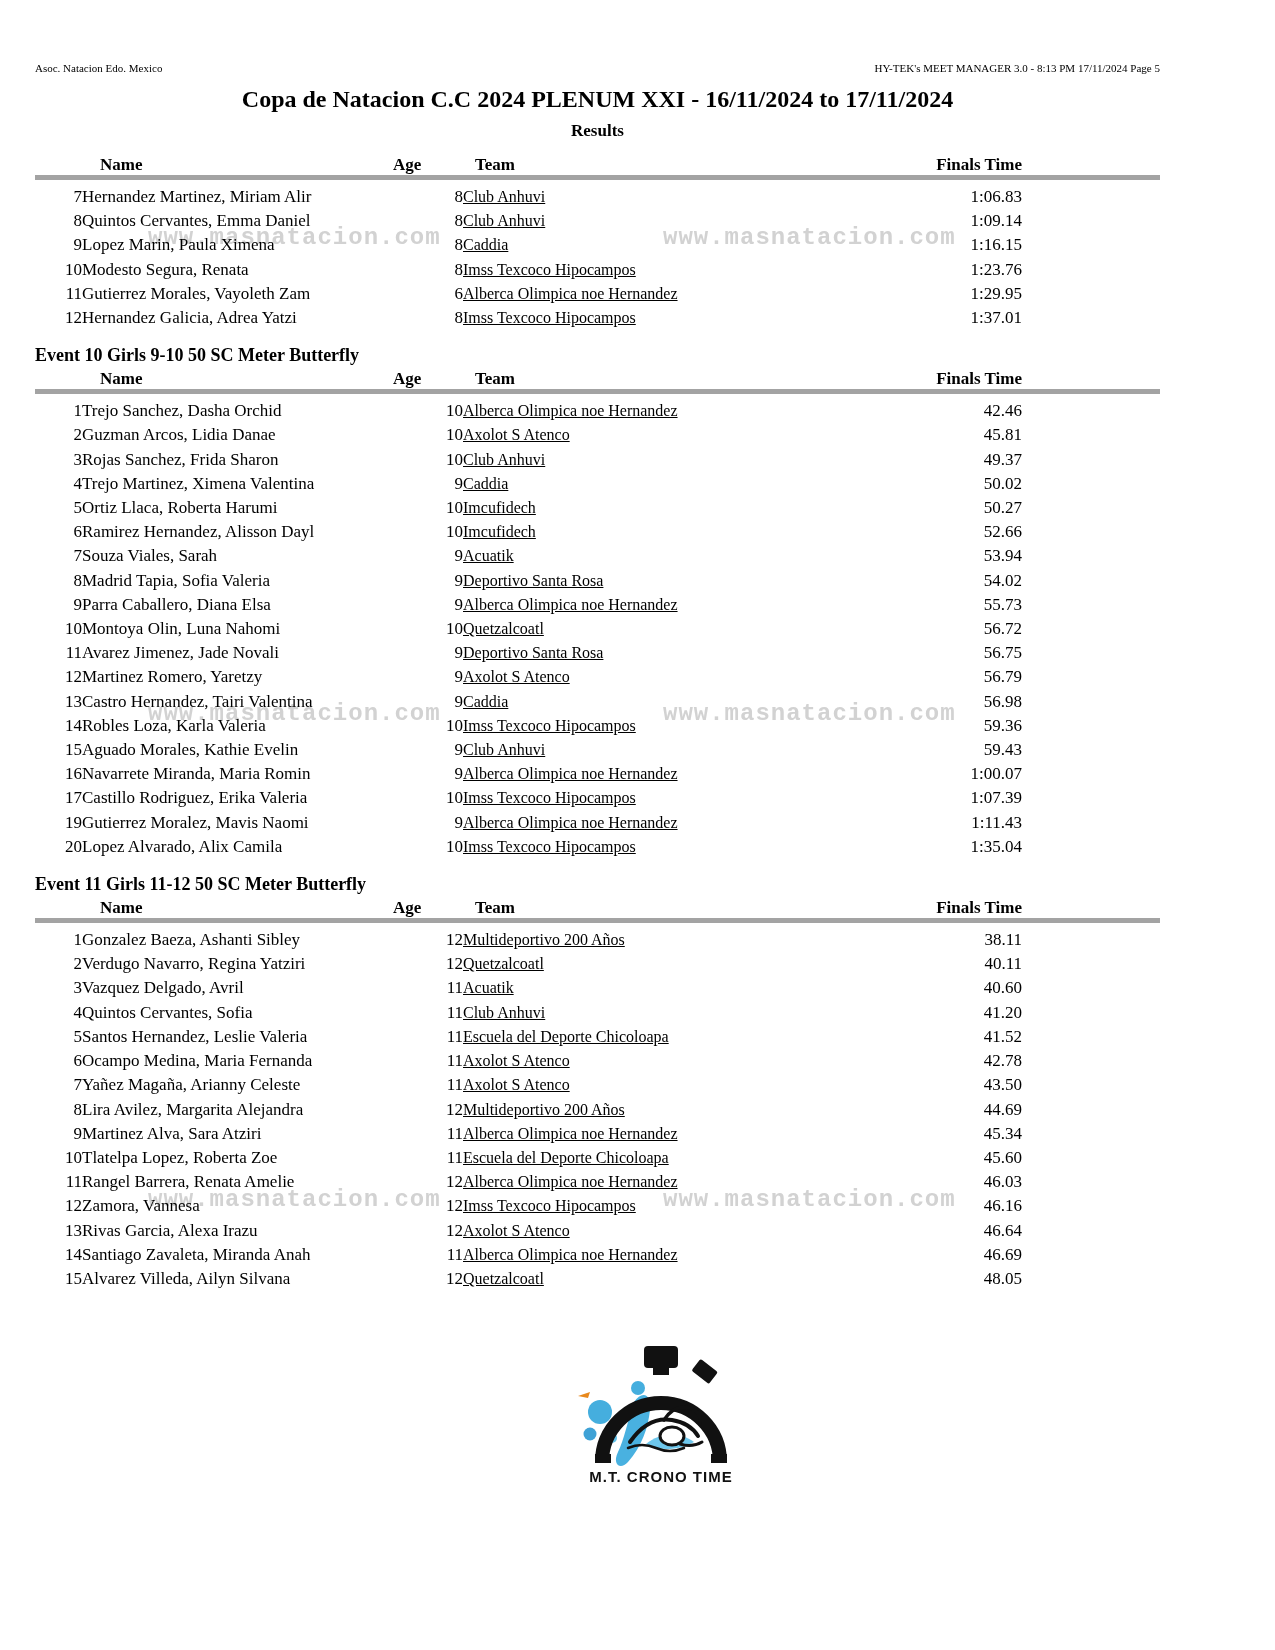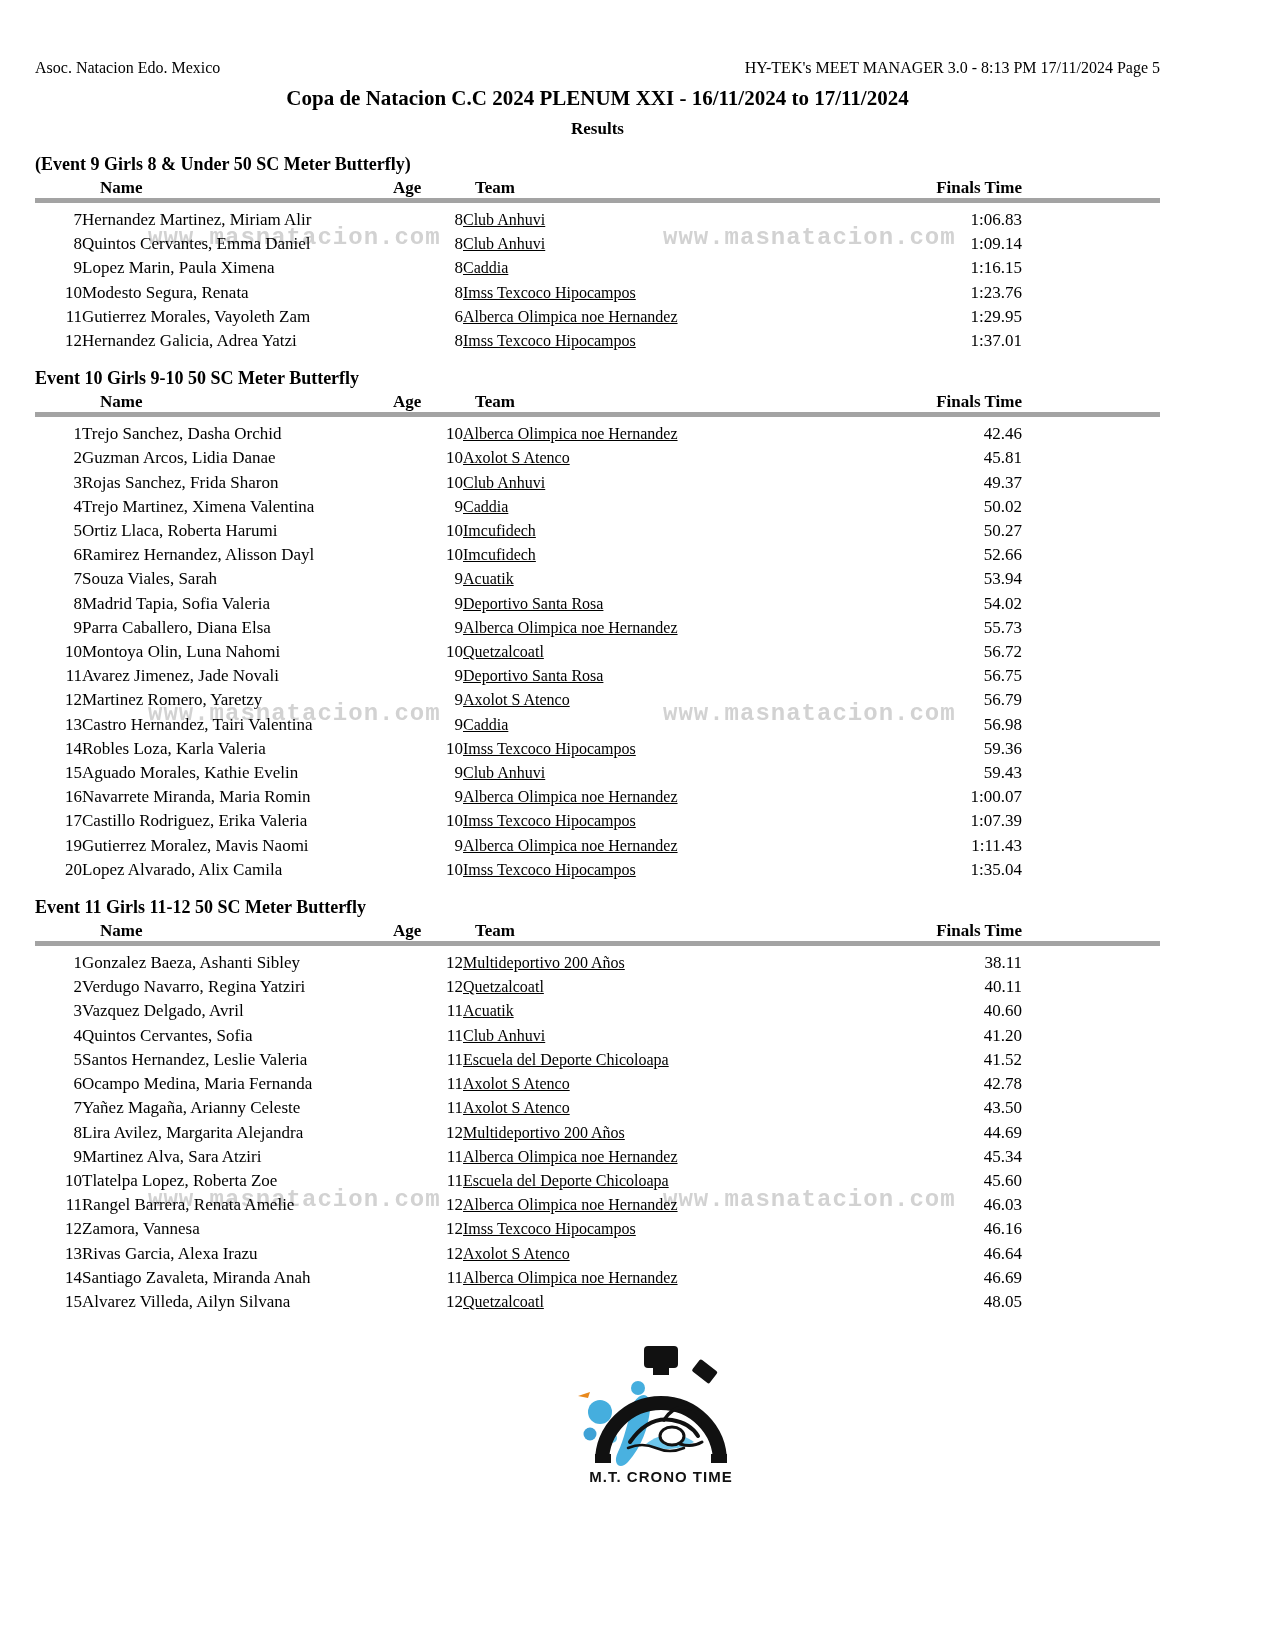--- a/index.html
+++ b/index.html
@@ -13,24 +13,24 @@
     margin:0 auto;
   }
   .content{
     position:relative;
     z-index:1;
     padding:58px 115px 0 35px; 
   }
   
   .doc-header{
     display:flex;justify-content:space-between;align-items:baseline;
-    font-size:16px;line-height:20px;
+    font-size:11px;line-height:20px;
   }
   .doc-title{
-    text-align:center;font-weight:bold;font-size:21px;margin-top:8px;
+    text-align:center;font-weight:bold;font-size:24px;margin-top:8px;
   }
   .doc-subtitle{
     text-align:center;font-weight:bold;font-size:17px;margin-top:8px;
   }
   
   .event-section{margin-top:14px;}
   .event-title{
     font-weight:bold;font-size:18px;margin:0 0 3px 0;line-height:22px;
   }
   table.results{
@@ -92,21 +92,20 @@
     <div class="doc-header">
       <span>Asoc. Natacion Edo. Mexico</span>
       <span>HY-TEK's MEET MANAGER 3.0 - 8:13 PM  17/11/2024  Page 5</span>
     </div>
 
     <div class="doc-title">Copa de Natacion C.C 2024 PLENUM XXI - 16/11/2024 to 17/11/2024</div>
     <div class="doc-subtitle">Results</div>
 
     <div id="events-host">
   <section class="event-section">
-    <h2 class="event-title">(Event 9  Girls 8 &amp; Under 50 SC Meter Butterfly)</h2>
     <table class="results">
       <colgroup>
         <col class="c-place">
               <col class="c-name">
               <col class="c-age">
         <col class="c-team">
               <col class="c-time">
               <col class="c-pad">
       </colgroup>
       <thead>

